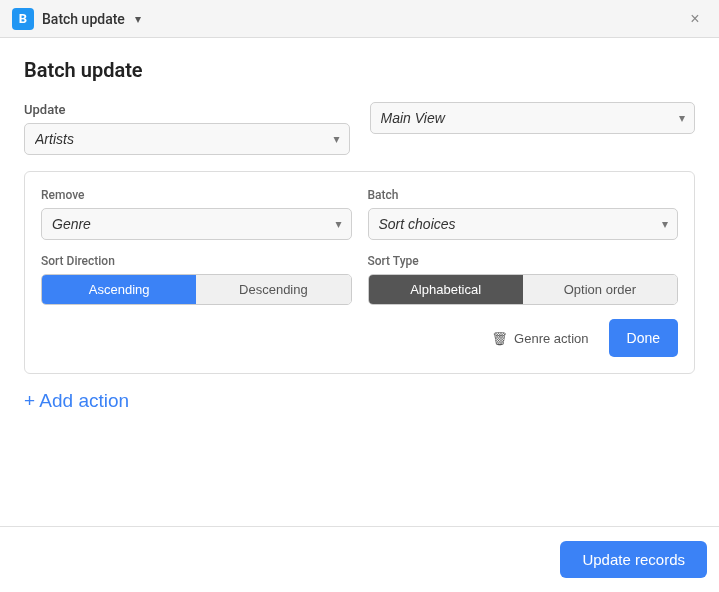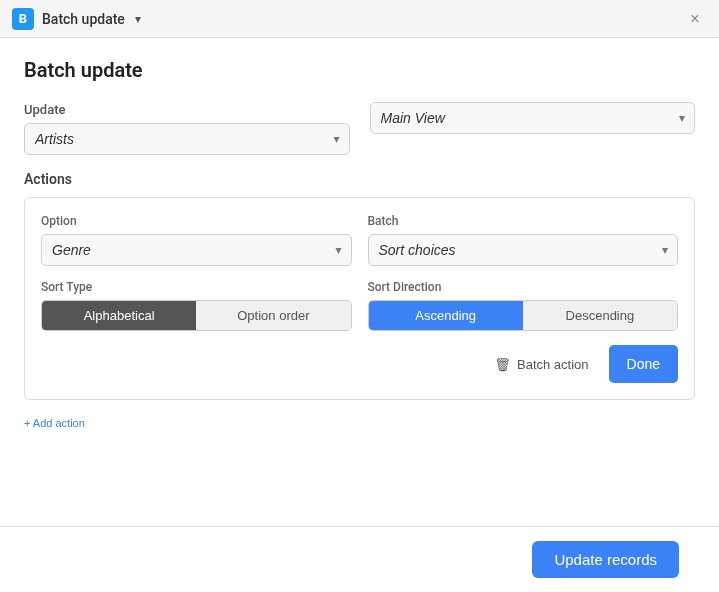--- a/index.html
+++ b/index.html
@@ -244,29 +244,29 @@
       border-radius: 5px;
       font-size: 14px;
       cursor: pointer;
       font-weight: 500;
     }
 
     .add-action-btn {
       background: none;
       border: none;
       color: #3b82f6;
-      font-size: 11px;
+      font-size: 19px;
       cursor: pointer;
       padding: 4px 0;
       font-weight: 500;
     }
 
     .modal-footer {
       border-top: 1px solid #e0e0e0;
-      padding: 14px 40px;
+      padding: 14px 12px;
       display: flex;
       justify-content: flex-end;
     }
 
     .update-records-btn {
       background: #3b82f6;
       color: white;
       border: none;
       padding: 10px 22px;
       border-radius: 6px;
@@ -314,66 +314,65 @@
         <div class="select-wrapper">
           <select class="select-input">
             <option>Main View</option>
           </select>
           <span class="select-arrow">▾</span>
         </div>
       </div>
     </div>
 
     
-    <div class="section-label">Actions</div>
 
     <div class="action-card">
 
       <div class="action-row">
         <div class="action-field-group">
-          <label class="sort-type-label">Option</label>
+          <label class="sort-type-label">Remove</label>
           <div class="select-wrapper">
             <select class="select-input">
               <option>Genre</option>
             </select>
             <span class="select-arrow">▾</span>
           </div>
         </div>
         <div class="action-field-group">
           <label class="sort-type-label">Batch</label>
           <div class="select-wrapper">
             <select class="select-input">
               <option>Sort choices</option>
             </select>
             <span class="select-arrow">▾</span>
           </div>
         </div>
       </div>
 
       <div class="sort-row">
         <div class="sort-group">
+          <span class="sort-type-label">Sort Direction</span>
+          <div class="toggle-group">
+            <button class="toggle-btn active-blue">Ascending</button>
+            <button class="toggle-btn">Descending</button>
+          </div>
+        </div>
+        <div class="sort-group">
           <span class="sort-type-label">Sort Type</span>
           <div class="toggle-group">
             <button class="toggle-btn active">Alphabetical</button>
             <button class="toggle-btn">Option order</button>
           </div>
         </div>
-        <div class="sort-group">
-          <span class="sort-type-label">Sort Direction</span>
-          <div class="toggle-group">
-            <button class="toggle-btn active-blue">Ascending</button>
-            <button class="toggle-btn">Descending</button>
-          </div>
-        </div>
       </div>
 
       <div class="action-footer">
         <button class="remove-action-btn">
           <span class="trash-icon">🗑</span>
-          <span>Batch action</span>
+          <span>Genre action</span>
         </button>
         <button class="done-btn">Done</button>
       </div>
 
     </div>
 
     
     <button class="add-action-btn">+ Add action</button>
 
   </div>

